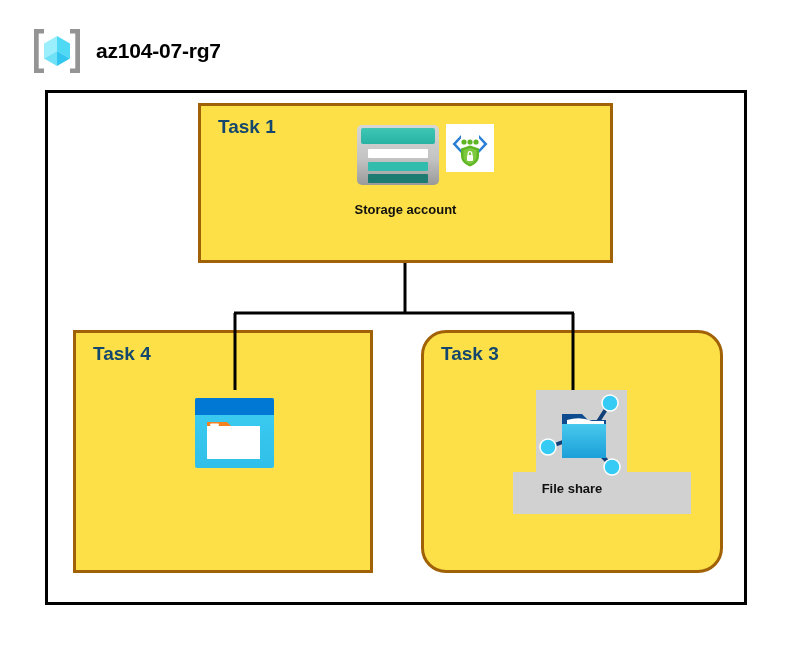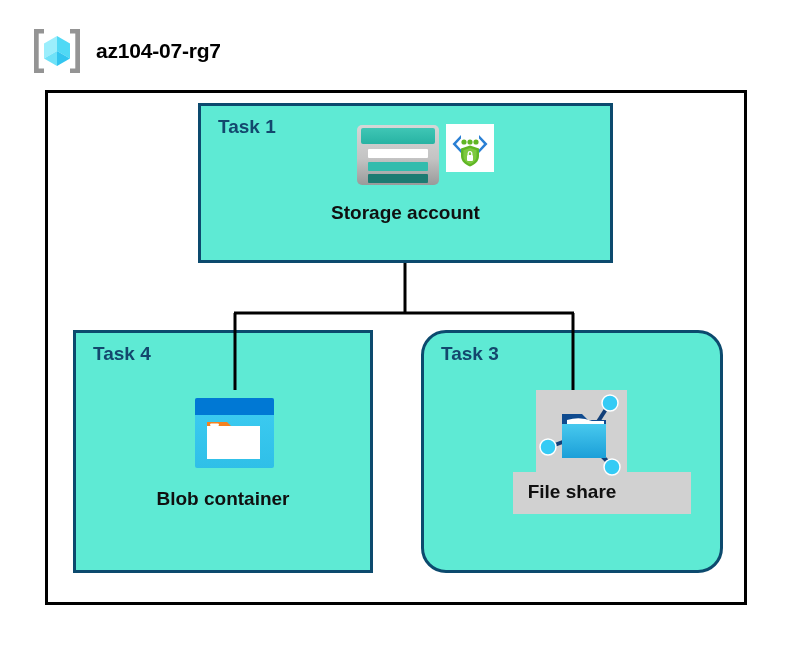--- a/index.html
+++ b/index.html
@@ -54,43 +54,43 @@
     width: 702px;
     height: 515px;
     border: 3px solid #000000;
     background: #ffffff;
     box-sizing: border-box;
   }
 
   
   .task-box {
     position: absolute;
-    border: 3px solid #0c4a6e;
-    background: #5eead4;
+    border: 3px solid #a16207;
+    background: #fde047;
     box-sizing: border-box;
   }
   #task1-box { left: 198px; top: 103px; width: 415px; height: 160px; }
   #task2-box { left: 73px;  top: 330px; width: 300px; height: 243px; }
   #task3-box { left: 421px; top: 330px; width: 302px; height: 243px; border-radius: 25px; }
 
   .task-label {
     position: absolute;
     left: 17px;
     top: 10px;
     font-size: 19px;
     font-weight: bold;
     color: #13476d;
     white-space: nowrap;
   }
 
   .node-caption {
     position: absolute;
     width: 100%;
     text-align: center;
-    font-size: 19px;
+    font-size: 13px;
     font-weight: bold;
     color: #101010;
     white-space: nowrap;
   }
 
   
   .icon-wrap {
     position: absolute;
     display: flex;
     align-items: flex-start;
@@ -213,21 +213,20 @@
 
         <path d="M4 2 L79 2 A2 2 0 0 1 81 4 L81 19 L2 19 L2 4 A2 2 0 0 1 4 2 Z" fill="#0078d4"></path>
 
         <path d="M14 26 L34 26 L39 31 L14 31 Z" fill="#f58220"></path>
         <rect x="17" y="27.5" width="9" height="2.5" rx="1.2" ry="1.2" fill="#ffffff"></rect>
 
         <rect x="14" y="30" width="53" height="33" fill="#ffffff"></rect>
       </svg>
     </div>
 
-    <span class="node-caption" style="top:155px;">Blob container</span>
   </div>
 
   <div class="task-box" id="task3-box">
     <span class="task-label">Task 3</span>
 
     <div class="fs-hi-icon"></div>
 
     <div class="fs-hi-text"></div>
 
     <div class="icon-wrap" id="fileshare-icon-wrap">

